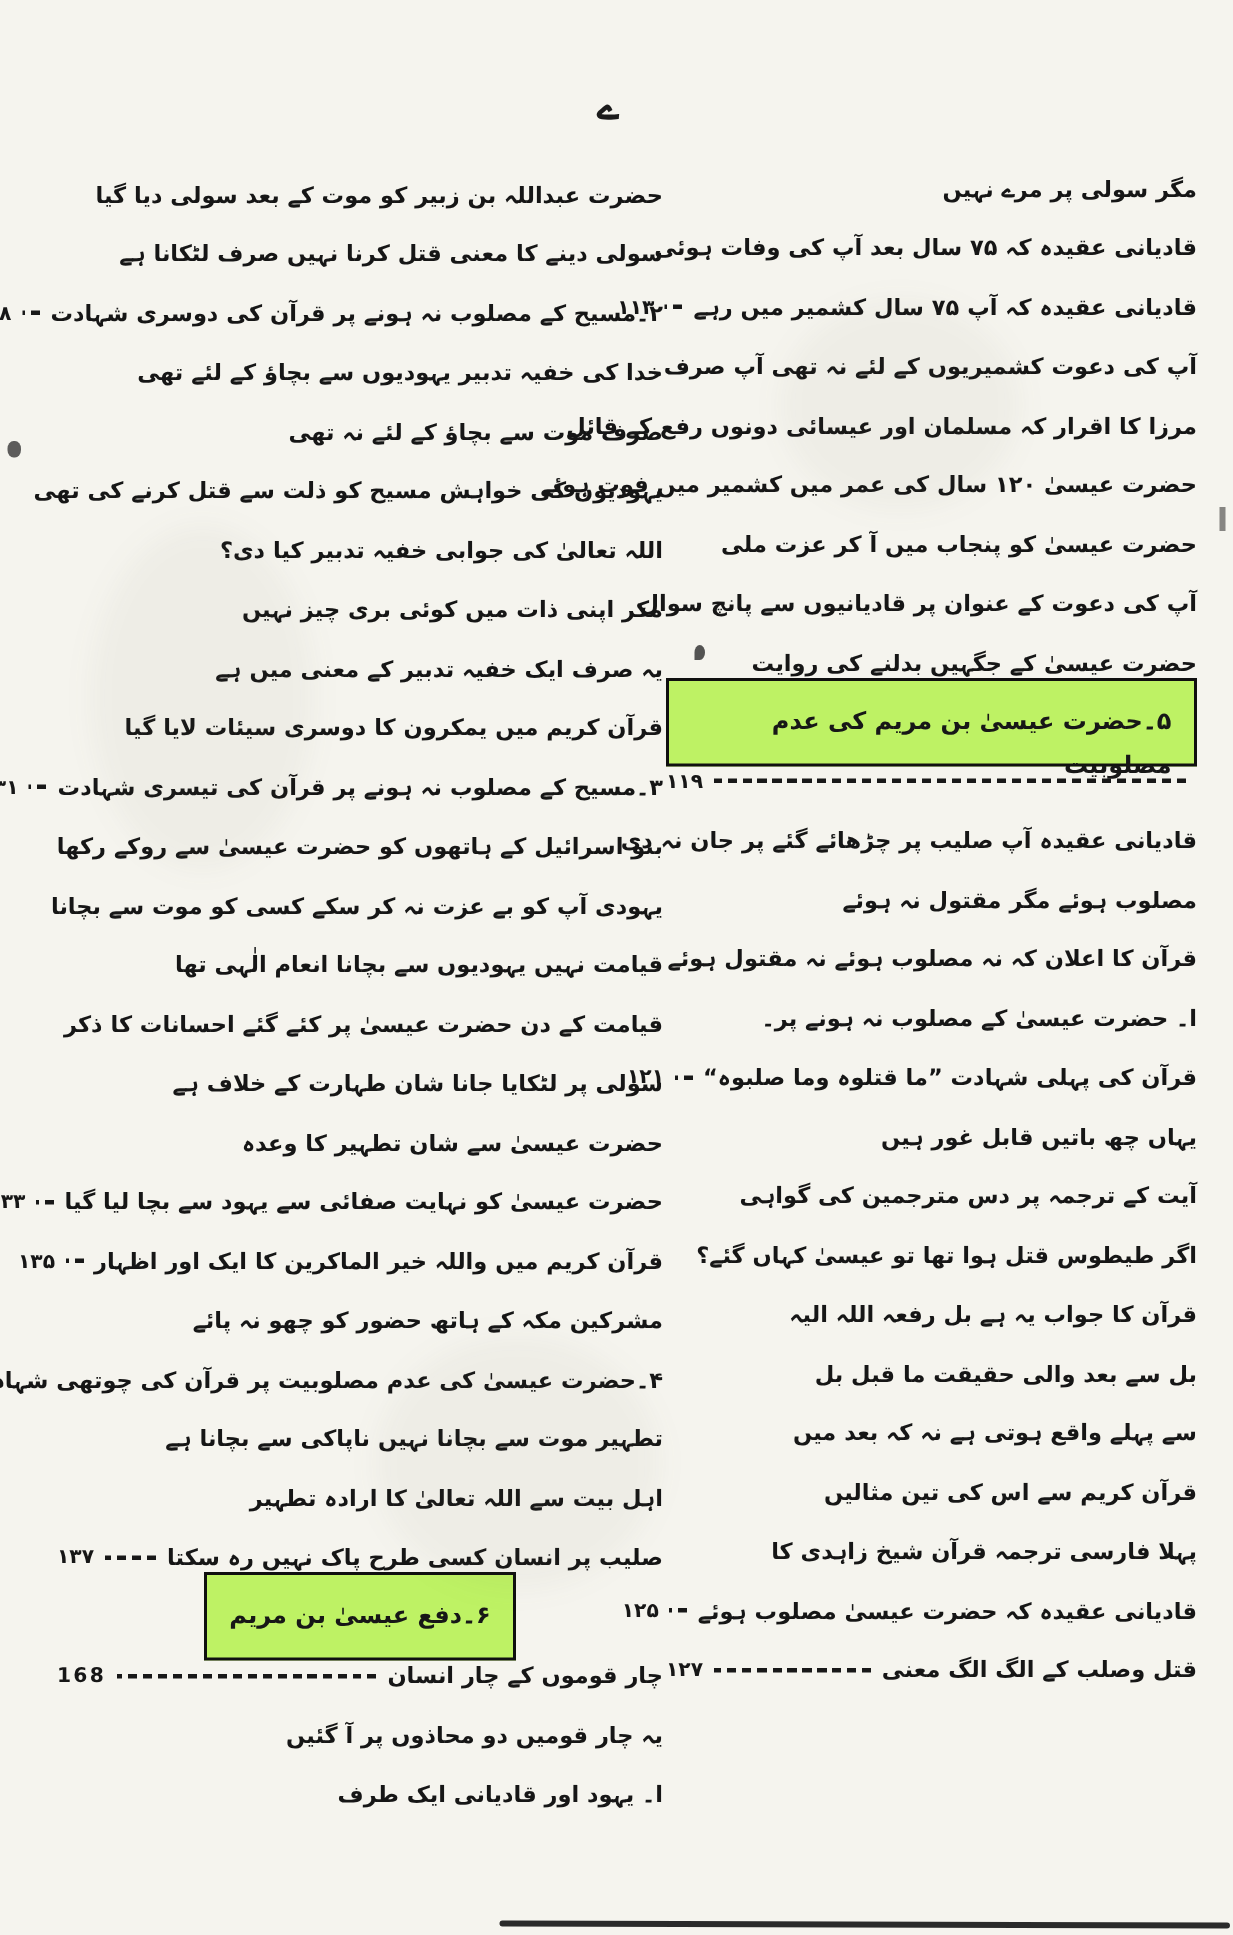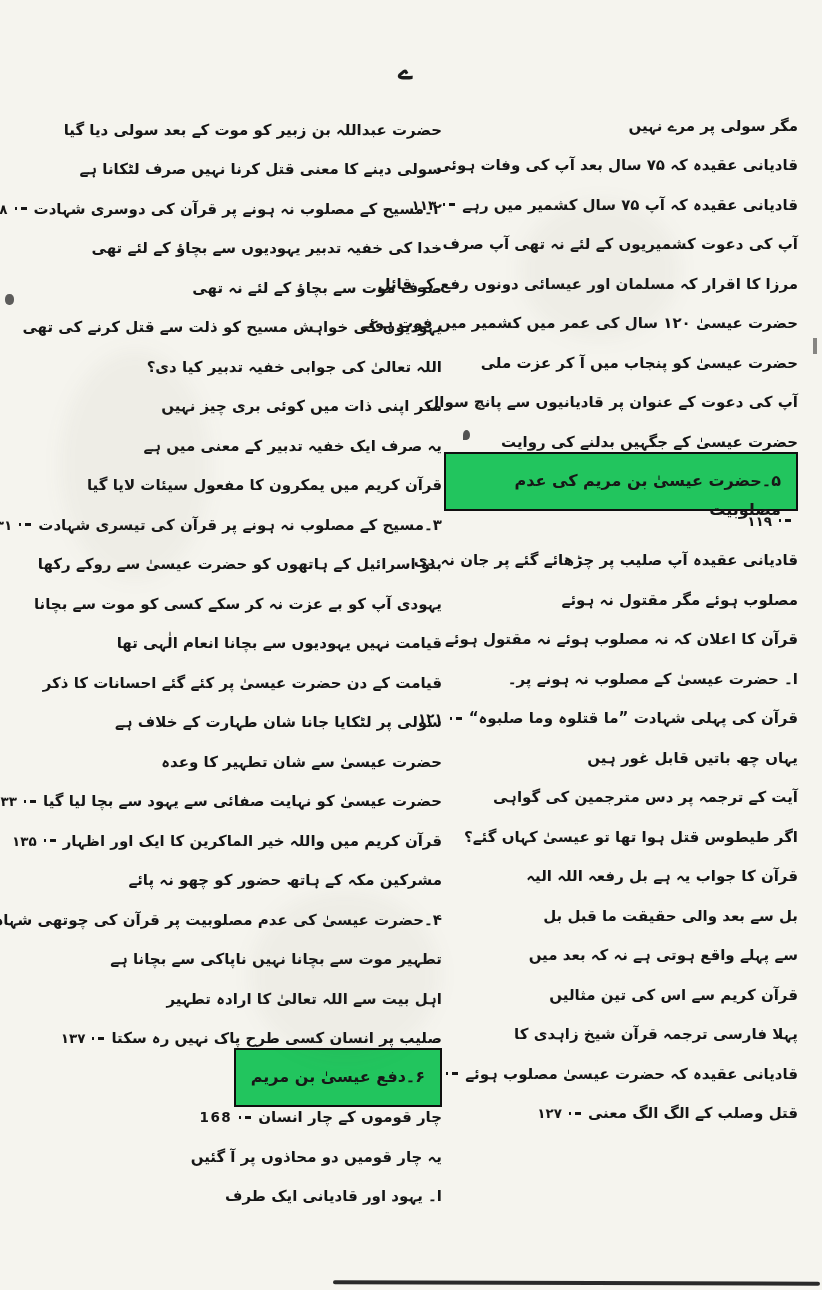--- a/index.html
+++ b/index.html
@@ -2,37 +2,37 @@
 <html lang="ur"><head>
 <meta charset="utf-8">
 <style>
   html,body{margin:0;padding:0;background:#e8e6e0;}
   .page{
     position:relative;width:822px;height:1290px;overflow:hidden;
     background:#f5f4ee;
     font-family:"DejaVu Sans",sans-serif;color:#171717;
   }
   .pagenum{position:absolute;top:56px;left:398px;font-size:25px;font-weight:700;color:#1b1b1b;}
-  .col{position:absolute;display:flex;flex-direction:column;align-items:flex-end;}
+  .col{position:absolute;display:flex;flex-direction:column;}
   #col-right{top:106px;right:24px;width:354px;}
   #col-left{top:110px;left:38px;width:404px;}
   .row{
     height:39.5px;display:flex;align-items:center;
     font-weight:700;font-size:15px;white-space:nowrap;color:#161616;
   }
   .t{flex:0 0 auto;text-align:right;}
   .leader{
     flex:1 1 auto;min-width:12px;height:2.6px;margin:0 7px;align-self:center;
     background:repeating-linear-gradient(to left,#181818 0 6px,transparent 6px 10px);
   }
   .num{flex:0 0 auto;font-size:13.5px;letter-spacing:1.5px;font-weight:700;}
   .slot{height:39.5px;display:flex;justify-content:center;align-items:center;}
   .sbox{
     border:2.5px solid #101010;padding:12px 15px;height:31px;line-height:29px;
-    font-weight:700;font-size:16px;background:#22c55e;
+    font-weight:700;font-size:16px;background:#bef264;
   }
   
   .blob{position:absolute;border-radius:50%;background:rgba(95,90,78,0.045);filter:blur(9px);}
   .mark{position:absolute;background:#2a2a2a;}
   #mark-bottom{left:333px;top:1281px;width:487px;height:4px;border-radius:2px;transform:rotate(.15deg);}
   #mark-left{left:5px;top:294px;width:9px;height:11px;border-radius:45%;opacity:.75;}
   #mark-right{left:813px;top:338px;width:4px;height:16px;opacity:.55;}
   #mark-comma{left:463px;top:430px;width:7px;height:10px;border-radius:50% 50% 50% 0;opacity:.8;}
 </style>
 </head>
@@ -154,21 +154,21 @@
       <div class="row" dir="rtl">
         <span class="t">اللہ تعالیٰ کی جوابی خفیہ تدبیر کیا دی؟</span>
       </div>
       <div class="row" dir="rtl">
         <span class="t">مکر اپنی ذات میں کوئی بری چیز نہیں</span>
       </div>
       <div class="row" dir="rtl">
         <span class="t">یہ صرف ایک خفیہ تدبیر کے معنی میں ہے</span>
       </div>
       <div class="row" dir="rtl">
-        <span class="t">قرآن کریم میں یمکرون کا مفعول سیئات لایا گیا</span>
+        <span class="t">قرآن کریم میں یمکرون کا دوسری سیئات لایا گیا</span>
       </div>
       <div class="row" dir="rtl">
         <span class="t">۳۔مسیح کے مصلوب نہ ہونے پر قرآن کی تیسری شہادت</span>
         <span class="leader"></span>
         <span class="num">۱۳۱</span>
       </div>
       <div class="row" dir="rtl">
         <span class="t">بنو اسرائیل کے ہاتھوں کو حضرت عیسیٰ سے روکے رکھا</span>
       </div>
       <div class="row" dir="rtl">

